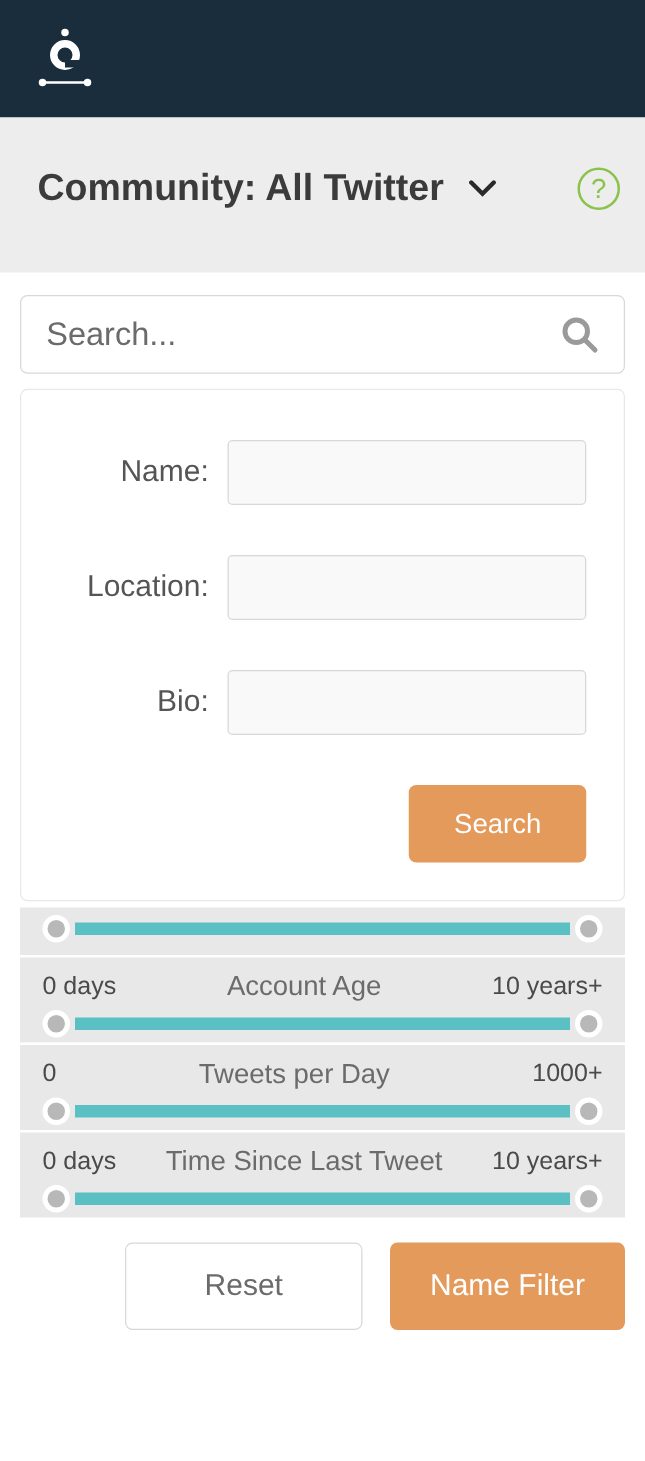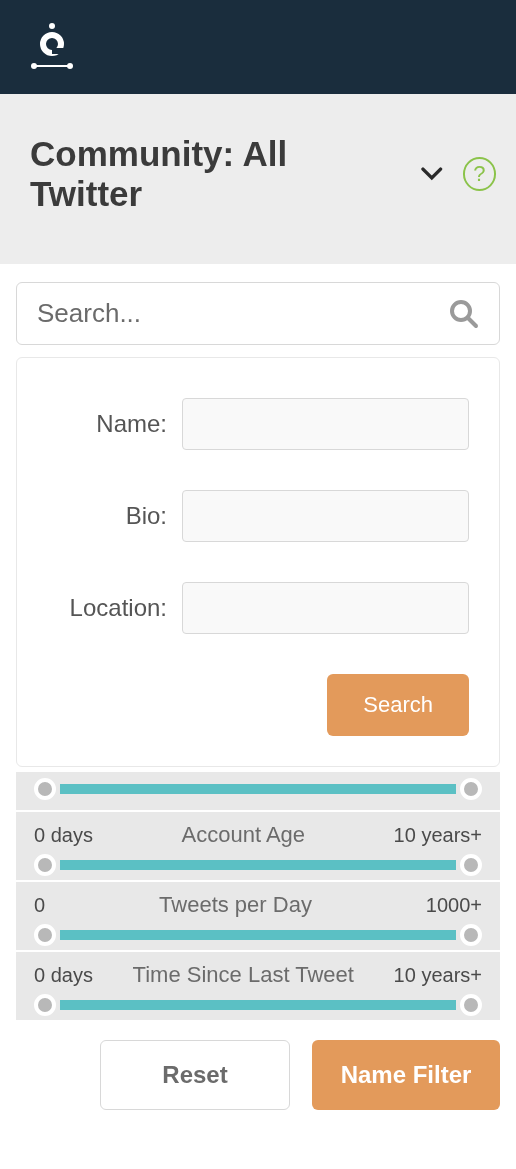--- a/index.html
+++ b/index.html
@@ -32,21 +32,21 @@
     }
     .subheader {
       background: #ededed;
       padding: 40px 20px 50px 30px;
       display: flex;
       align-items: center;
       gap: 20px;
     }
     .subheader-title {
       color: #3b3b3b;
-      font-size: 35px;
+      font-size: 30px;
       font-weight: 700;
     }
     .chevron-down {
       width: 22px;
       height: 14px;
     }
     .help-icon {
       margin-left: auto;
       width: 34px;
       height: 34px;
@@ -188,21 +188,20 @@
     }
     .footer-buttons {
       display: flex;
       gap: 22px;
       padding: 20px 16px 20px 100px;
     }
     .footer-buttons .btn {
       flex: 1;
       padding: 20px 0;
       font-size: 24px;
-      font-weight: bold;
     }
   </style>
 </head>
 <body>
 
 <div class="header">
   <div class="logo-icon">
     <svg viewBox="0 0 45 50" xmlns="http://www.w3.org/2000/svg">
       <circle cx="22" cy="4" r="3" fill="#ffffff"></circle>
       <path d="M 22 10 A 12 12 0 1 0 22 34 A 12 12 0 1 0 22 10 M 22 16 A 6 6 0 1 1 22 28 A 6 6 0 1 1 22 16" fill="#ffffff"></path>
@@ -230,25 +229,25 @@
       <line x1="19" y1="19" x2="27" y2="27" stroke="#9a9a9a" stroke-width="4" stroke-linecap="round"></line>
     </svg>
   </div>
 
   <div class="filter-panel">
     <div class="form-row">
       <div class="form-label">Name:</div>
       <input class="form-input" type="text" style="">
     </div>
     <div class="form-row">
+      <div class="form-label">Location:</div>
+      <input class="form-input" type="text" style="">
+    </div>
+    <div class="form-row">
       <div class="form-label">Bio:</div>
-      <input class="form-input" type="text" style="">
-    </div>
-    <div class="form-row">
-      <div class="form-label">Location:</div>
       <input class="form-input" type="text" style="">
     </div>
     <div class="search-btn-row">
       <button class="btn btn-primary">Search</button>
     </div>
   </div>
 
   <div class="sliders">
     <div class="slider-row first">
       <div class="slider-track">

